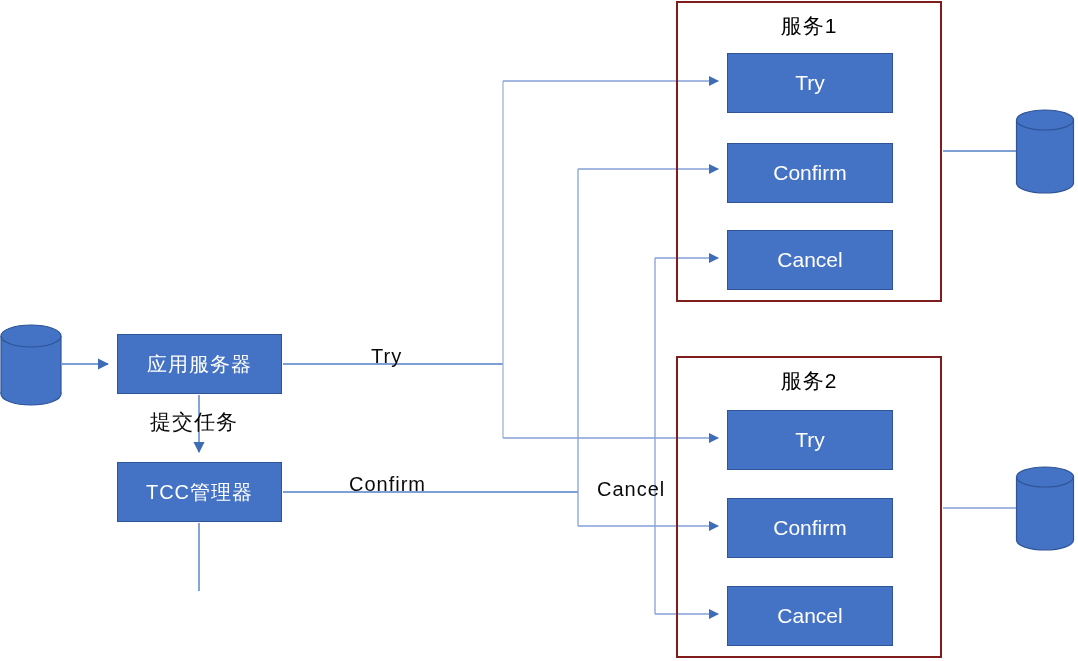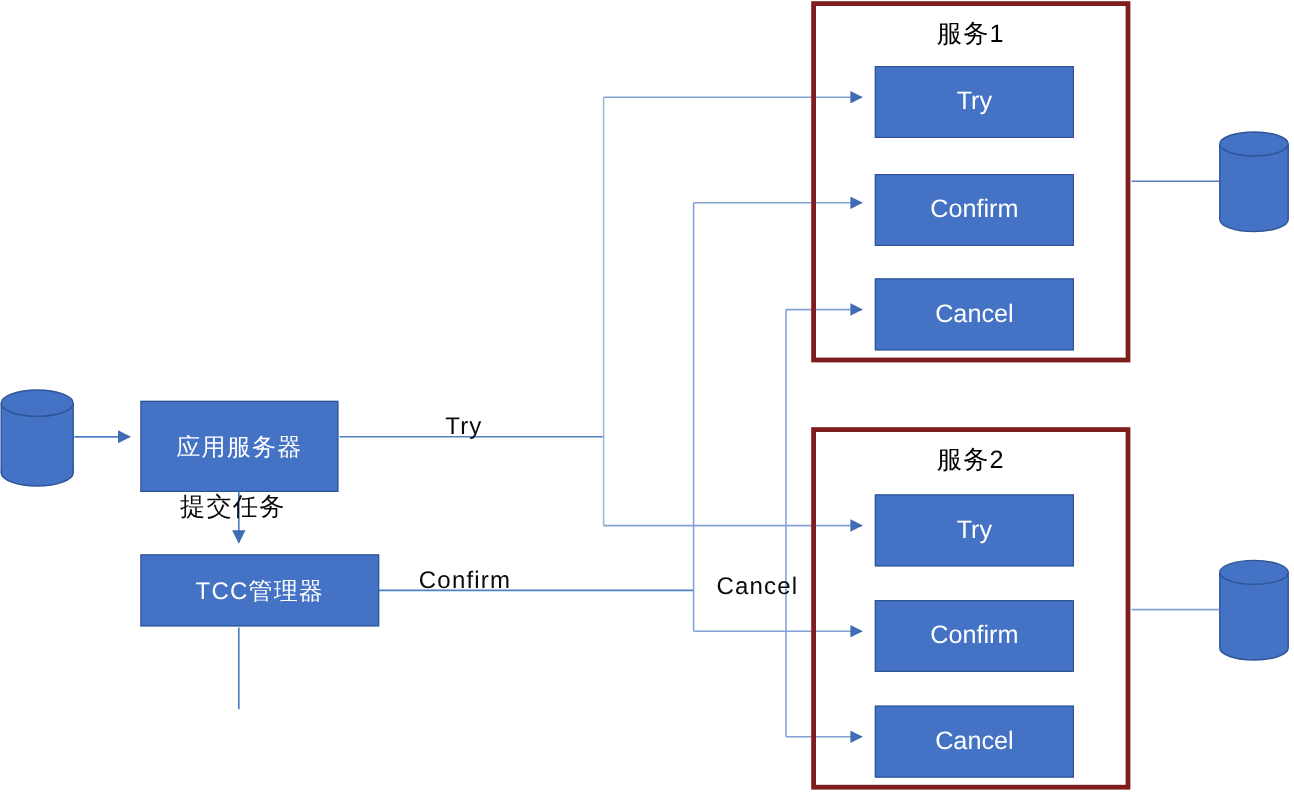--- a/index.html
+++ b/index.html
@@ -8,21 +8,21 @@
     font-family:"Liberation Sans", sans-serif;overflow:hidden;
   }
   svg.wires{position:absolute;left:0;top:0;z-index:1;}
   .node{
     position:absolute;background:#4472C4;border:1px solid #2F5597;
     color:#fff;display:flex;align-items:center;justify-content:center;
     font-size:20px;z-index:3;box-sizing:border-box;letter-spacing:1px;
   }
   .node.rounded{border-radius:11px;}
   .panel{
-    position:absolute;border:4px solid #7f1d1d;background:transparent;
+    position:absolute;border:2px solid #7f1d1d;background:transparent;
     z-index:2;box-sizing:border-box;
   }
   .panel-title{
     position:absolute;left:0;top:9px;width:100%;text-align:center;
     color:#000;font-size:21px;letter-spacing:1px;
   }
   .step{
     position:absolute;left:49px;width:166px;height:60px;
     background:#4472C4;border:1px solid #2F5597;color:#fff;
     display:flex;align-items:center;justify-content:center;
@@ -82,27 +82,27 @@
     <path d="M578,526 H718" stroke="#84A1D6" stroke-width="1.3" fill="none" marker-end="url(#ah)"></path>
 
     <path d="M655,258 V614" stroke="#84A1D6" stroke-width="1.3" fill="none"></path>
     <path d="M655,258 H718" stroke="#84A1D6" stroke-width="1.3" fill="none" marker-end="url(#ah)"></path>
     <path d="M655,614 H718" stroke="#84A1D6" stroke-width="1.3" fill="none" marker-end="url(#ah)"></path>
 
     <path d="M943,151 H1016" stroke="#527FC4" stroke-width="1.3" fill="none"></path>
     <path d="M943,508 H1016" stroke="#84A1D6" stroke-width="1.3" fill="none"></path>
   </svg>
 
-  <div class="node" style="left:117px;top:334px;width:165px;height:76px;">
+  <div class="node" style="left:117px;top:334px;width:165px;height:60px;">
     <span>应用服务器</span>
   </div>
 
   <div class="edge-label" style="left:150px;top:408px;font-size:21px;text-align:right;">提交任务</div>
 
-  <div class="node" style="left:117px;top:462px;width:199px;height:60px;">
+  <div class="node" style="left:117px;top:462px;width:165px;height:60px;">
     <span>TCC管理器</span>
   </div>
 
 
   <div class="edge-label" style="left:371px;top:345px;">Try</div>
   <div class="edge-label" style="left:349px;top:473px;">Confirm</div>
   <div class="edge-label" style="left:597px;top:478px;">Cancel</div>
 
   <div class="panel" style="left:676px;top:1px;width:266px;height:301px;">
     <div class="panel-title">服务1</div>

